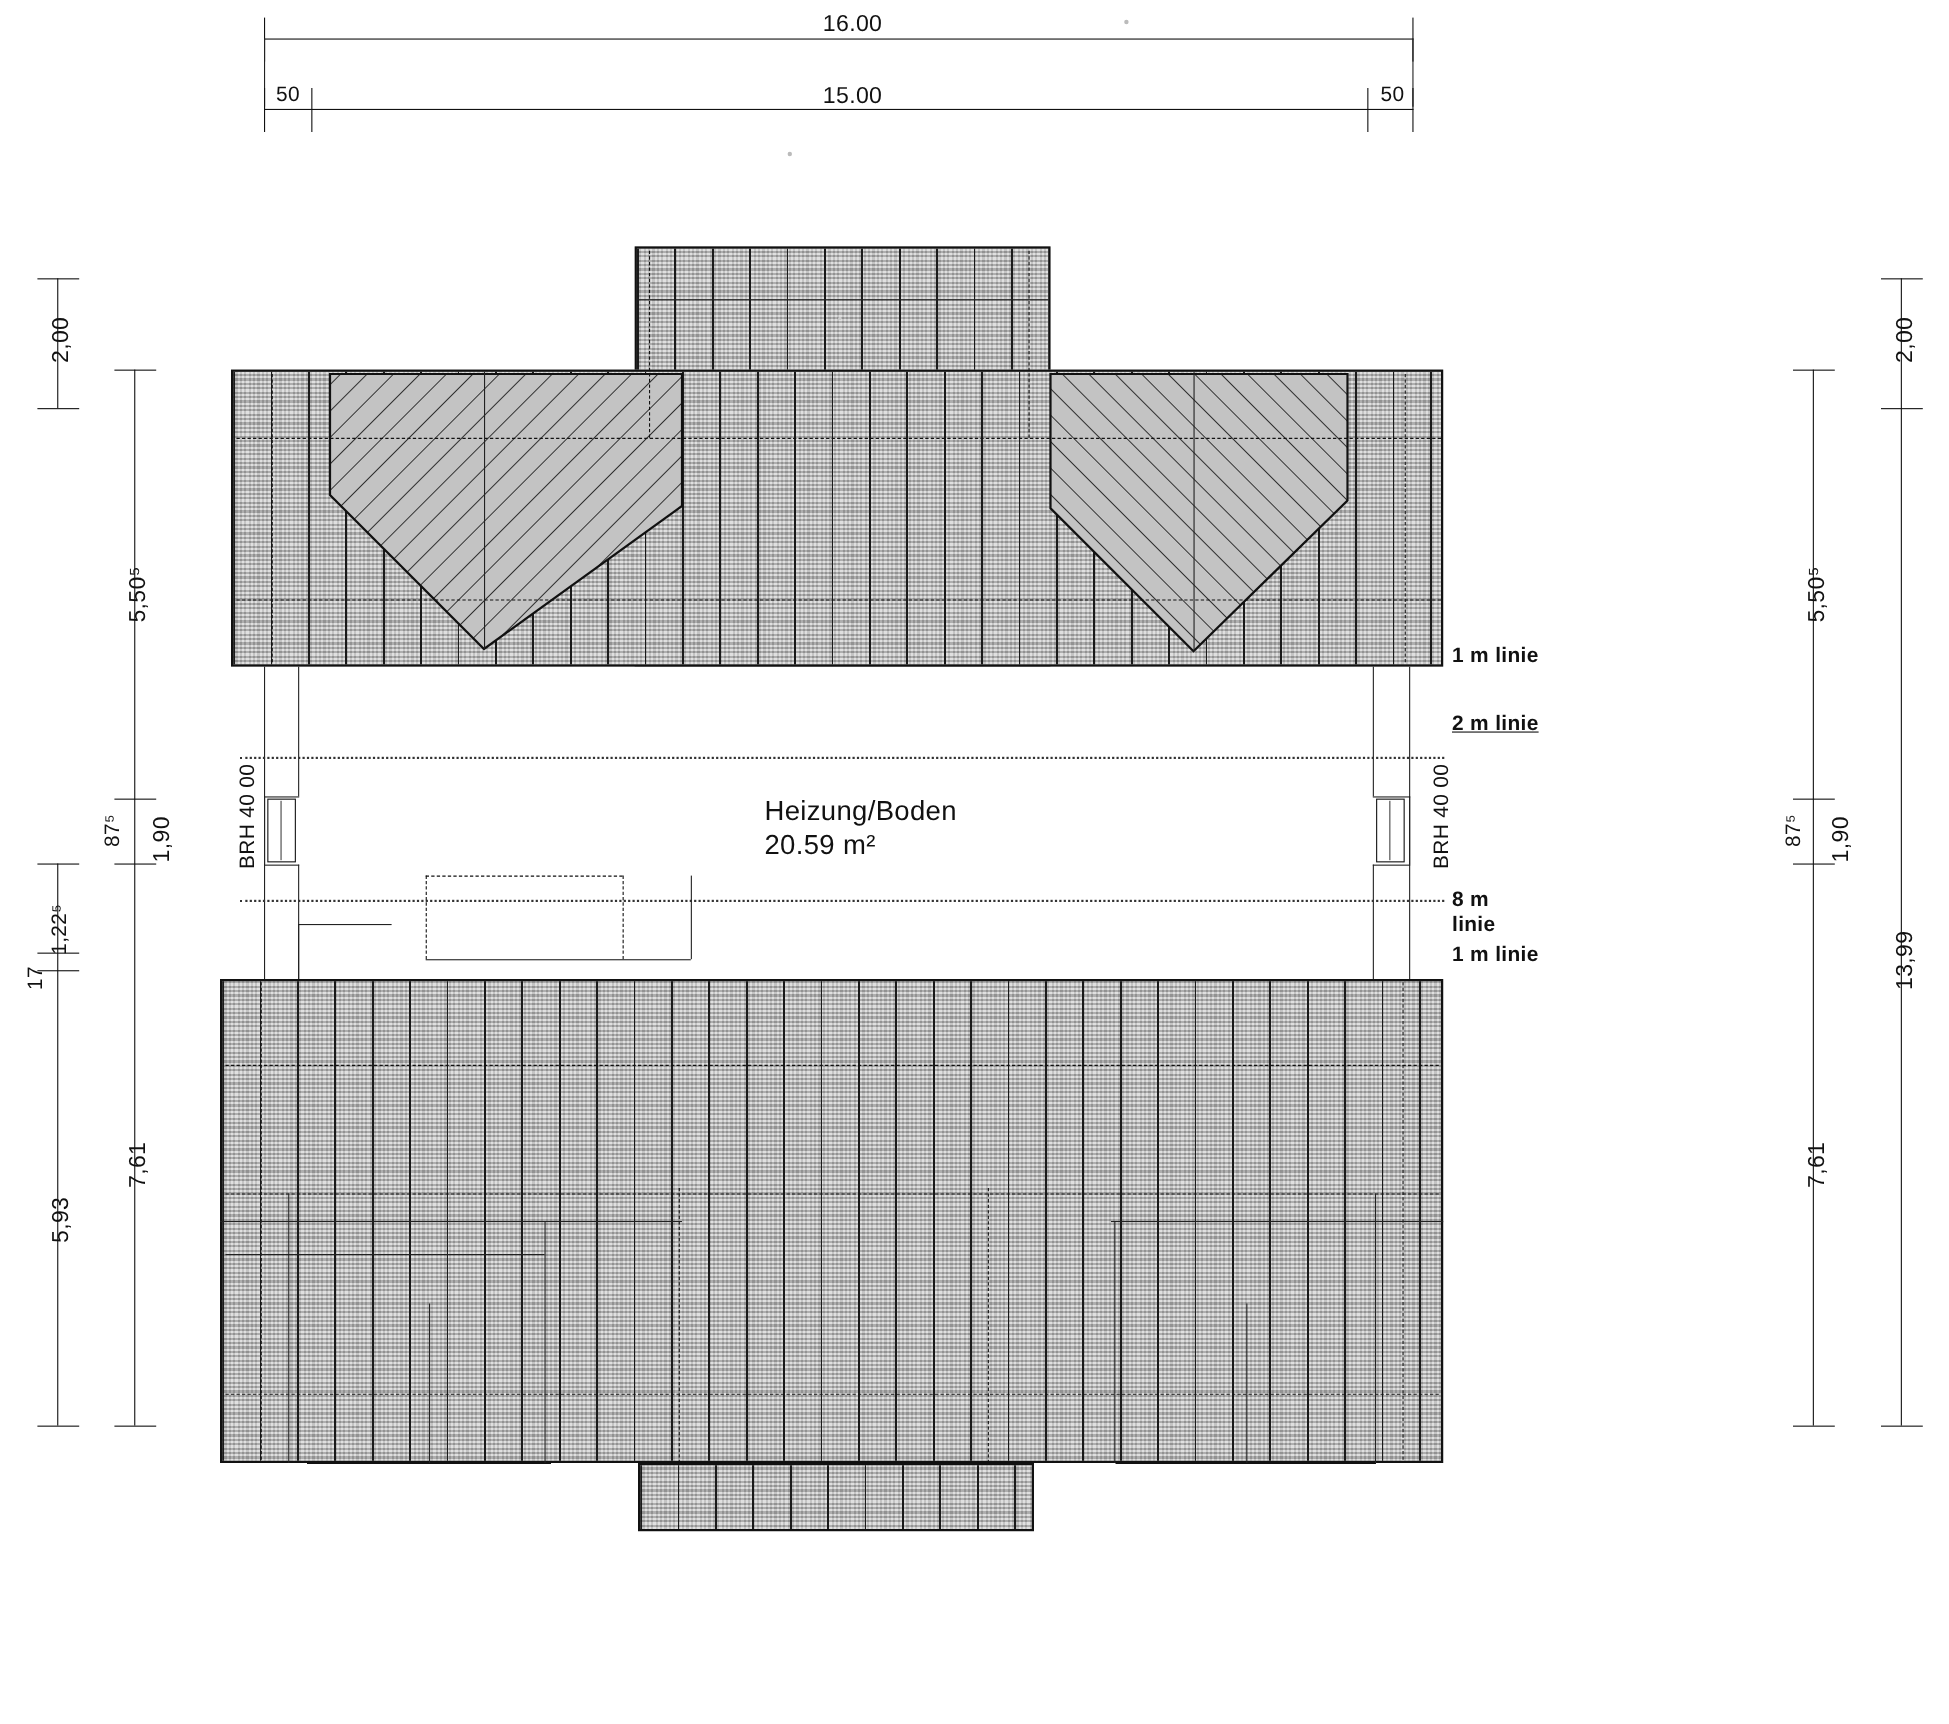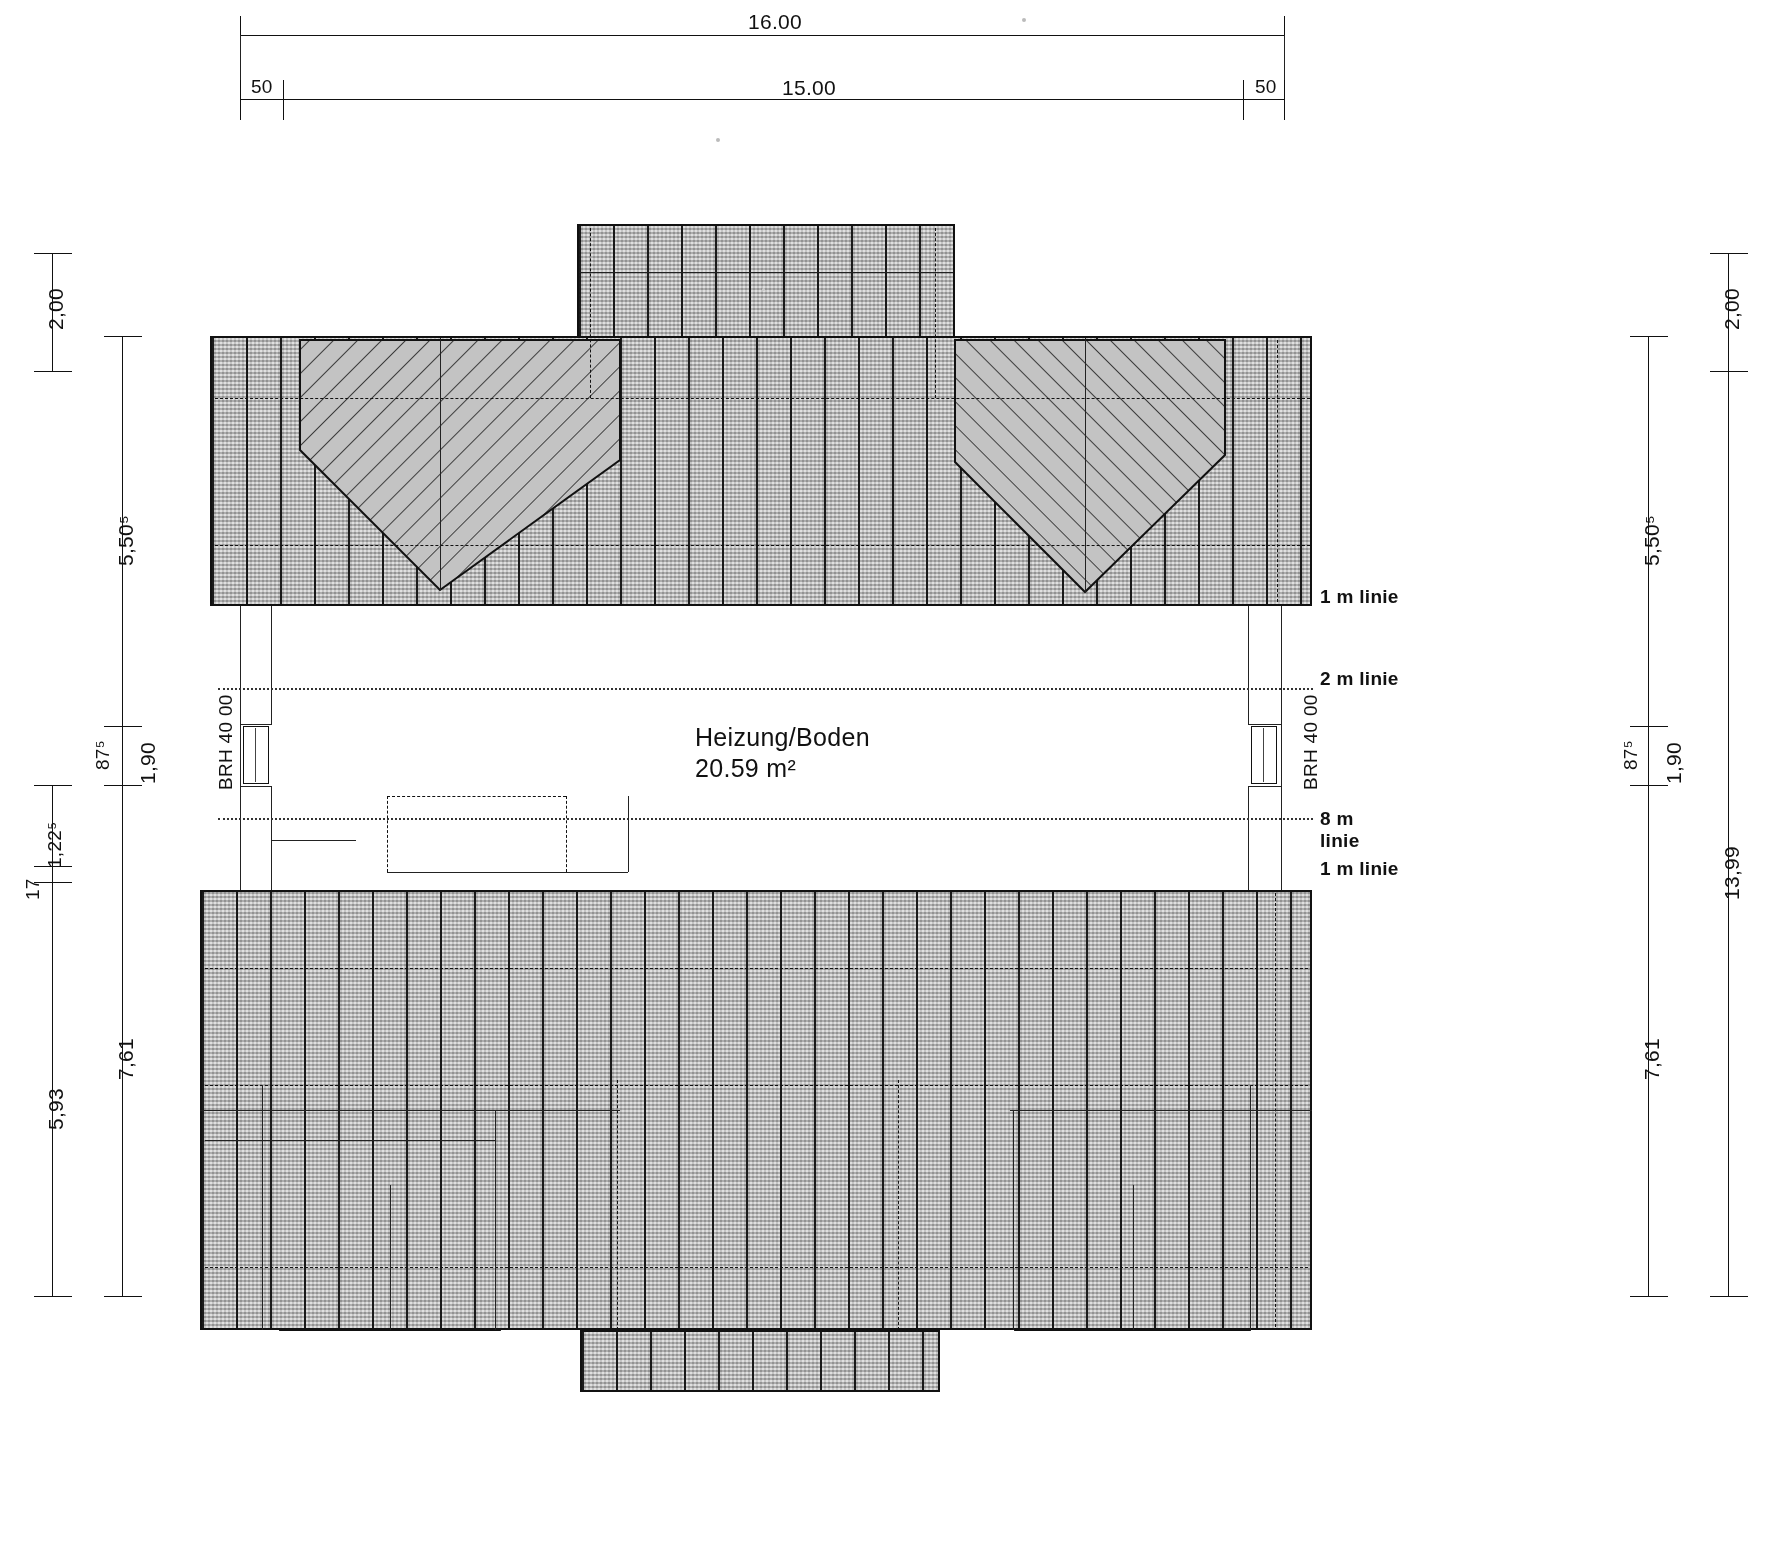--- a/index.html
+++ b/index.html
@@ -110,21 +110,21 @@
   <div class="thinv" style="left:240px;top:35px;height:62px;"></div>
   <div class="thinv" style="left:1284px;top:35px;height:62px;"></div>
 
   <div class="dimline-h" style="left:240px;top:99px;width:1045px;"></div>
   <div class="tick-v" style="left:240px;top:80px;height:40px;"></div>
   <div class="tick-v" style="left:283px;top:80px;height:40px;"></div>
   <div class="tick-v" style="left:1243px;top:80px;height:40px;"></div>
   <div class="tick-v" style="left:1284px;top:80px;height:40px;"></div>
 
   <div class="txt small" style="left:251px;top:76px;">50</div>
-  <div class="txt" style="left:748px;top:76px;margin-left:34px;">15.00</div>
+  <div class="txt" style="left:748px;top:76px;">15.00</div>
   <div class="txt small" style="left:1255px;top:76px;">50</div>
 
   <div class="dimline-v" style="left:122px;top:336px;height:960px;"></div>
   <div class="tick-h" style="left:104px;top:336px;width:38px;"></div>
   <div class="tick-h" style="left:104px;top:726px;width:38px;"></div>
   <div class="tick-h" style="left:104px;top:785px;width:38px;"></div>
   <div class="tick-h" style="left:104px;top:1296px;width:38px;"></div>
 
   <div class="dimline-v" style="left:52px;top:253px;height:118px;"></div>
   <div class="tick-h" style="left:34px;top:253px;width:38px;"></div>
@@ -278,21 +278,21 @@
   <div class="thinh" style="left:205px;top:1140px;width:290px;"></div>
   <div class="thinh" style="left:1010px;top:1110px;width:302px;"></div>
   <div class="thinv" style="left:262px;top:1085px;height:245px;"></div>
   <div class="thinv" style="left:390px;top:1185px;height:145px;"></div>
   <div class="thinv" style="left:1133px;top:1185px;height:145px;"></div>
   <div class="thinv" style="left:1250px;top:1085px;height:245px;"></div>
   <div class="thinv" style="left:495px;top:1110px;height:220px;"></div>
   <div class="thinv" style="left:1013px;top:1110px;height:220px;"></div>
 
   <div class="txt small" style="left:1320px;top:586px;font-weight:bold;">1 m linie</div>
-  <div class="txt small" style="left:1320px;top:668px;font-weight:bold;">2 m linie</div>
+  <div class="txt small" style="left:1320px;top:648px;font-weight:bold;text-decoration:underline;">2 m linie</div>
   <div class="txt small" style="left:1320px;top:808px;font-weight:bold;">8 m</div>
   <div class="txt small" style="left:1320px;top:830px;font-weight:bold;">linie</div>
   <div class="txt small" style="left:1320px;top:858px;font-weight:bold;">1 m linie</div>
 
   <div class="abs" style="left:1022px;top:18px;width:4px;height:4px;background:#bbb;border-radius:50%;"></div>
   <div class="abs" style="left:716px;top:138px;width:4px;height:4px;background:#bbb;border-radius:50%;"></div>
   <div class="abs" style="left:762px;top:288px;width:3px;height:3px;background:#ccc;border-radius:50%;"></div>
 
 </div>
 

